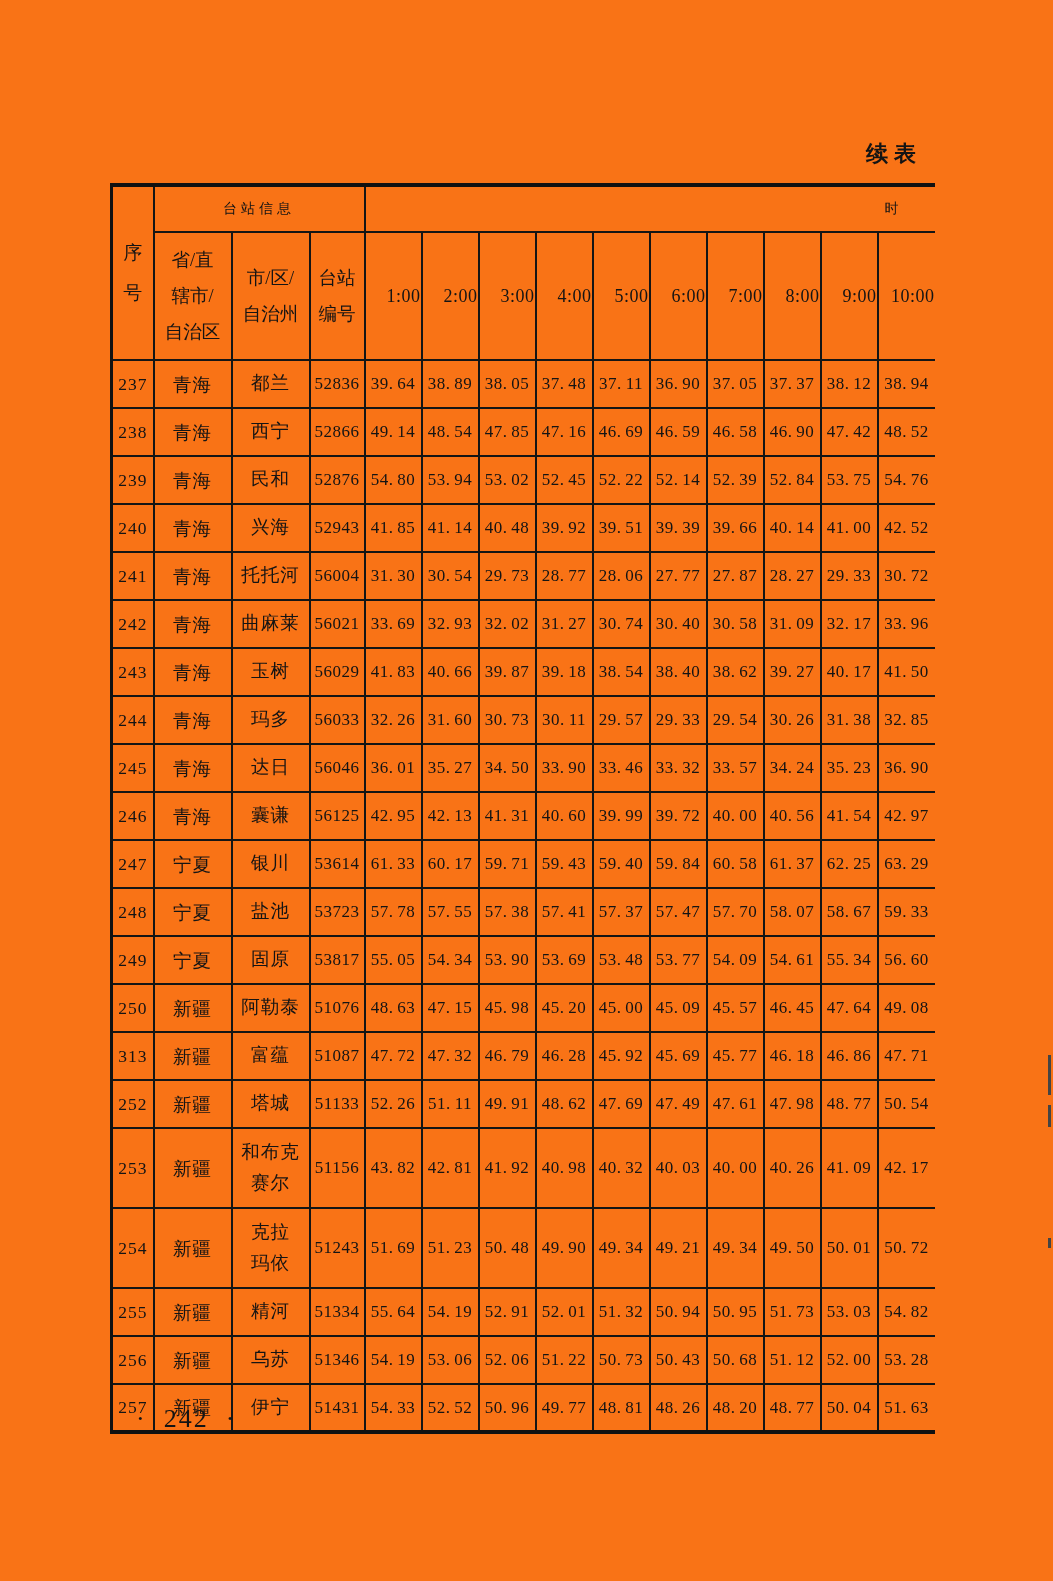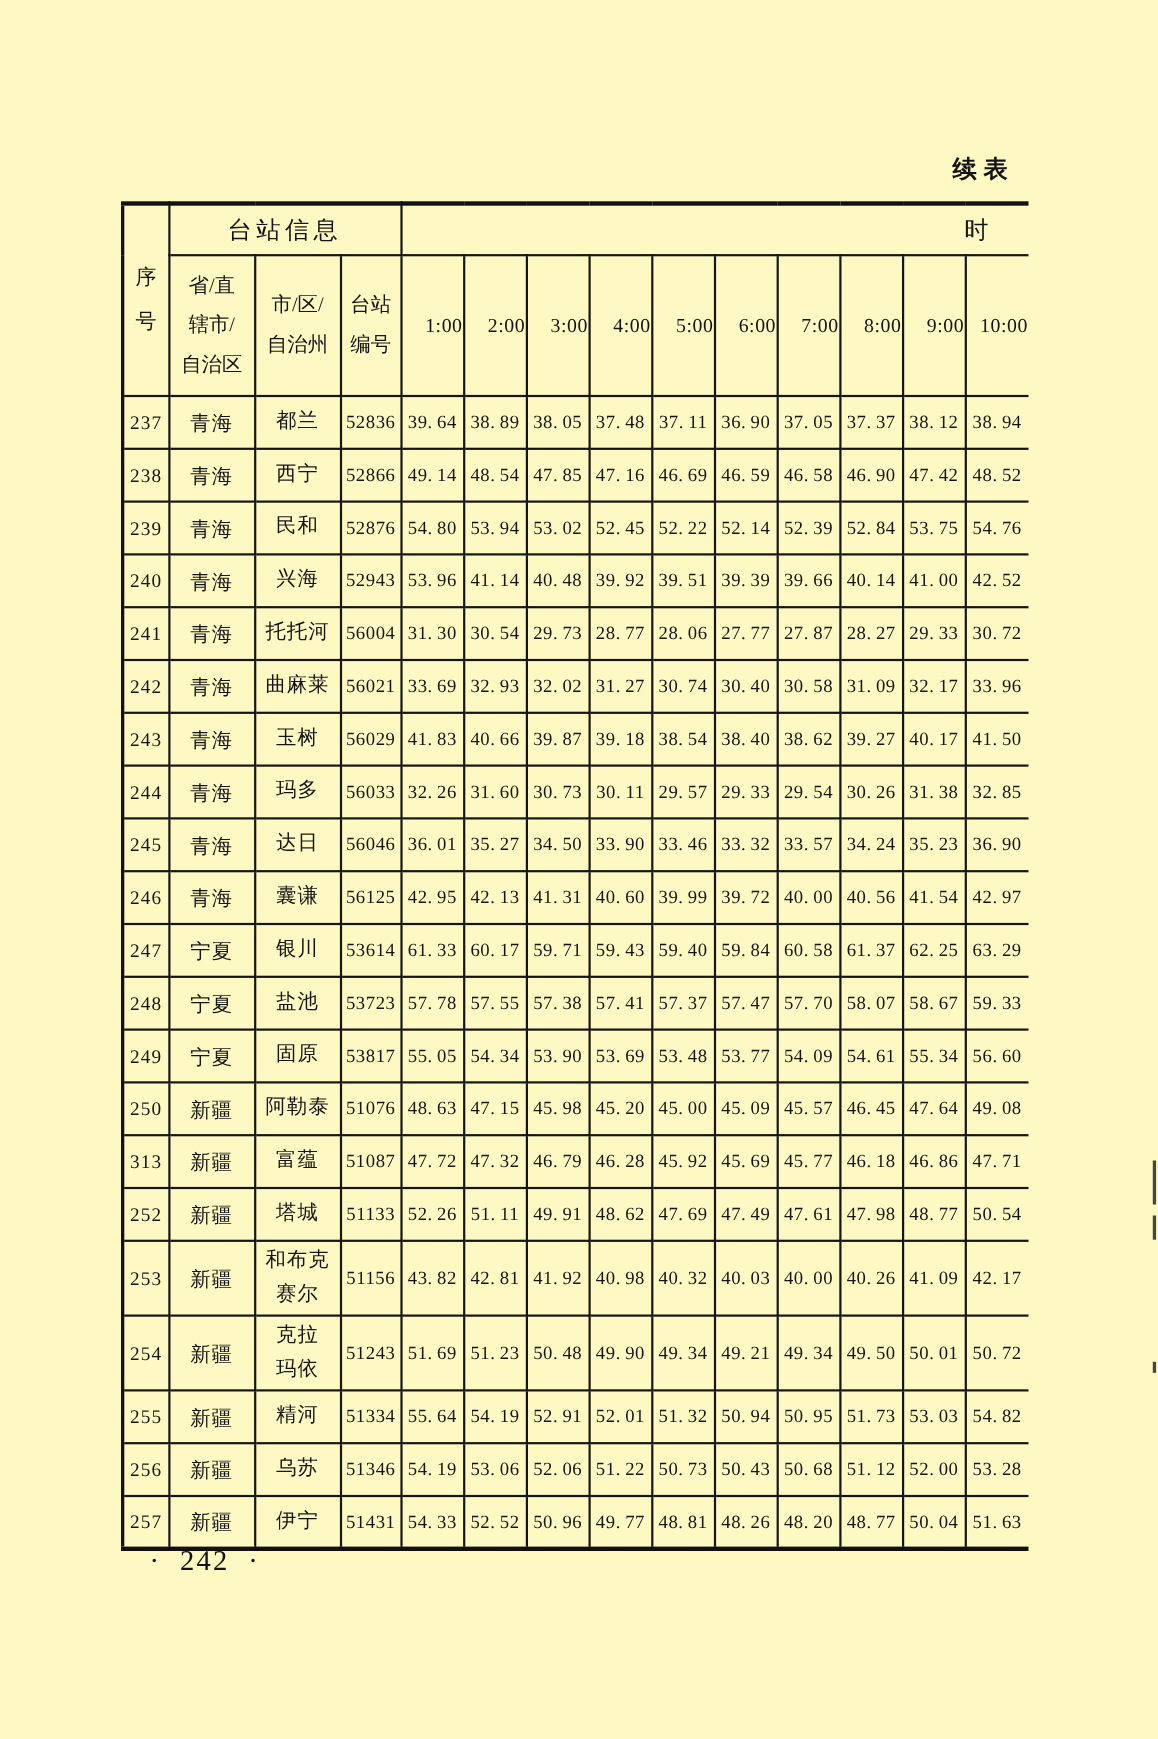--- a/index.html
+++ b/index.html
@@ -4,21 +4,21 @@
 <style>
   html, body {
     margin: 0;
     padding: 0;
     background: #e8e8e6;
   }
   .page {
     position: relative;
     width: 1053px;
     height: 1581px;
-    background: #fef9c3;
+    background: #f97316;
     color: #141414;
     font-family: "Liberation Serif", "DejaVu Serif", serif;
     overflow: hidden;
   }
   .continued-label {
     position: absolute;
     top: 139px;
     left: 866px;
     font-size: 22px;
     font-weight: bold;
@@ -45,25 +45,25 @@
   }
   
   .data-table th:last-child,
   .data-table td:last-child,
   .data-table th.hour-group {
     border-right: none;
   }
   thead tr.group-row { height: 47px; }
   thead tr.label-row { height: 128px; }
   tbody tr { height: 48px; }
-  tbody tr.tall { height: 68px; }
+  tbody tr.tall { height: 80px; }
 
   .th {
     font-weight: normal;
-    font-size: 22px;
+    font-size: 14px;
   }
   .th.group { letter-spacing: 4px; }
   .th.hour-group {
     text-align: right;
     padding-right: 34px;
     letter-spacing: 2px;
   }
   .th.multiline {
     white-space: pre-line;
     line-height: 1.95;
@@ -209,21 +209,21 @@
           <td class="td num">52. 39</td>
           <td class="td num">52. 84</td>
           <td class="td num">53. 75</td>
           <td class="td num">54. 76</td>
         </tr>
         <tr>
           <td class="td seq">240</td>
           <td class="td province">青海</td>
           <td class="td city">兴海</td>
           <td class="td station-id">52943</td>
-          <td class="td num">53. 96</td>
+          <td class="td num">41. 85</td>
           <td class="td num">41. 14</td>
           <td class="td num">40. 48</td>
           <td class="td num">39. 92</td>
           <td class="td num">39. 51</td>
           <td class="td num">39. 39</td>
           <td class="td num">39. 66</td>
           <td class="td num">40. 14</td>
           <td class="td num">41. 00</td>
           <td class="td num">42. 52</td>
         </tr>

